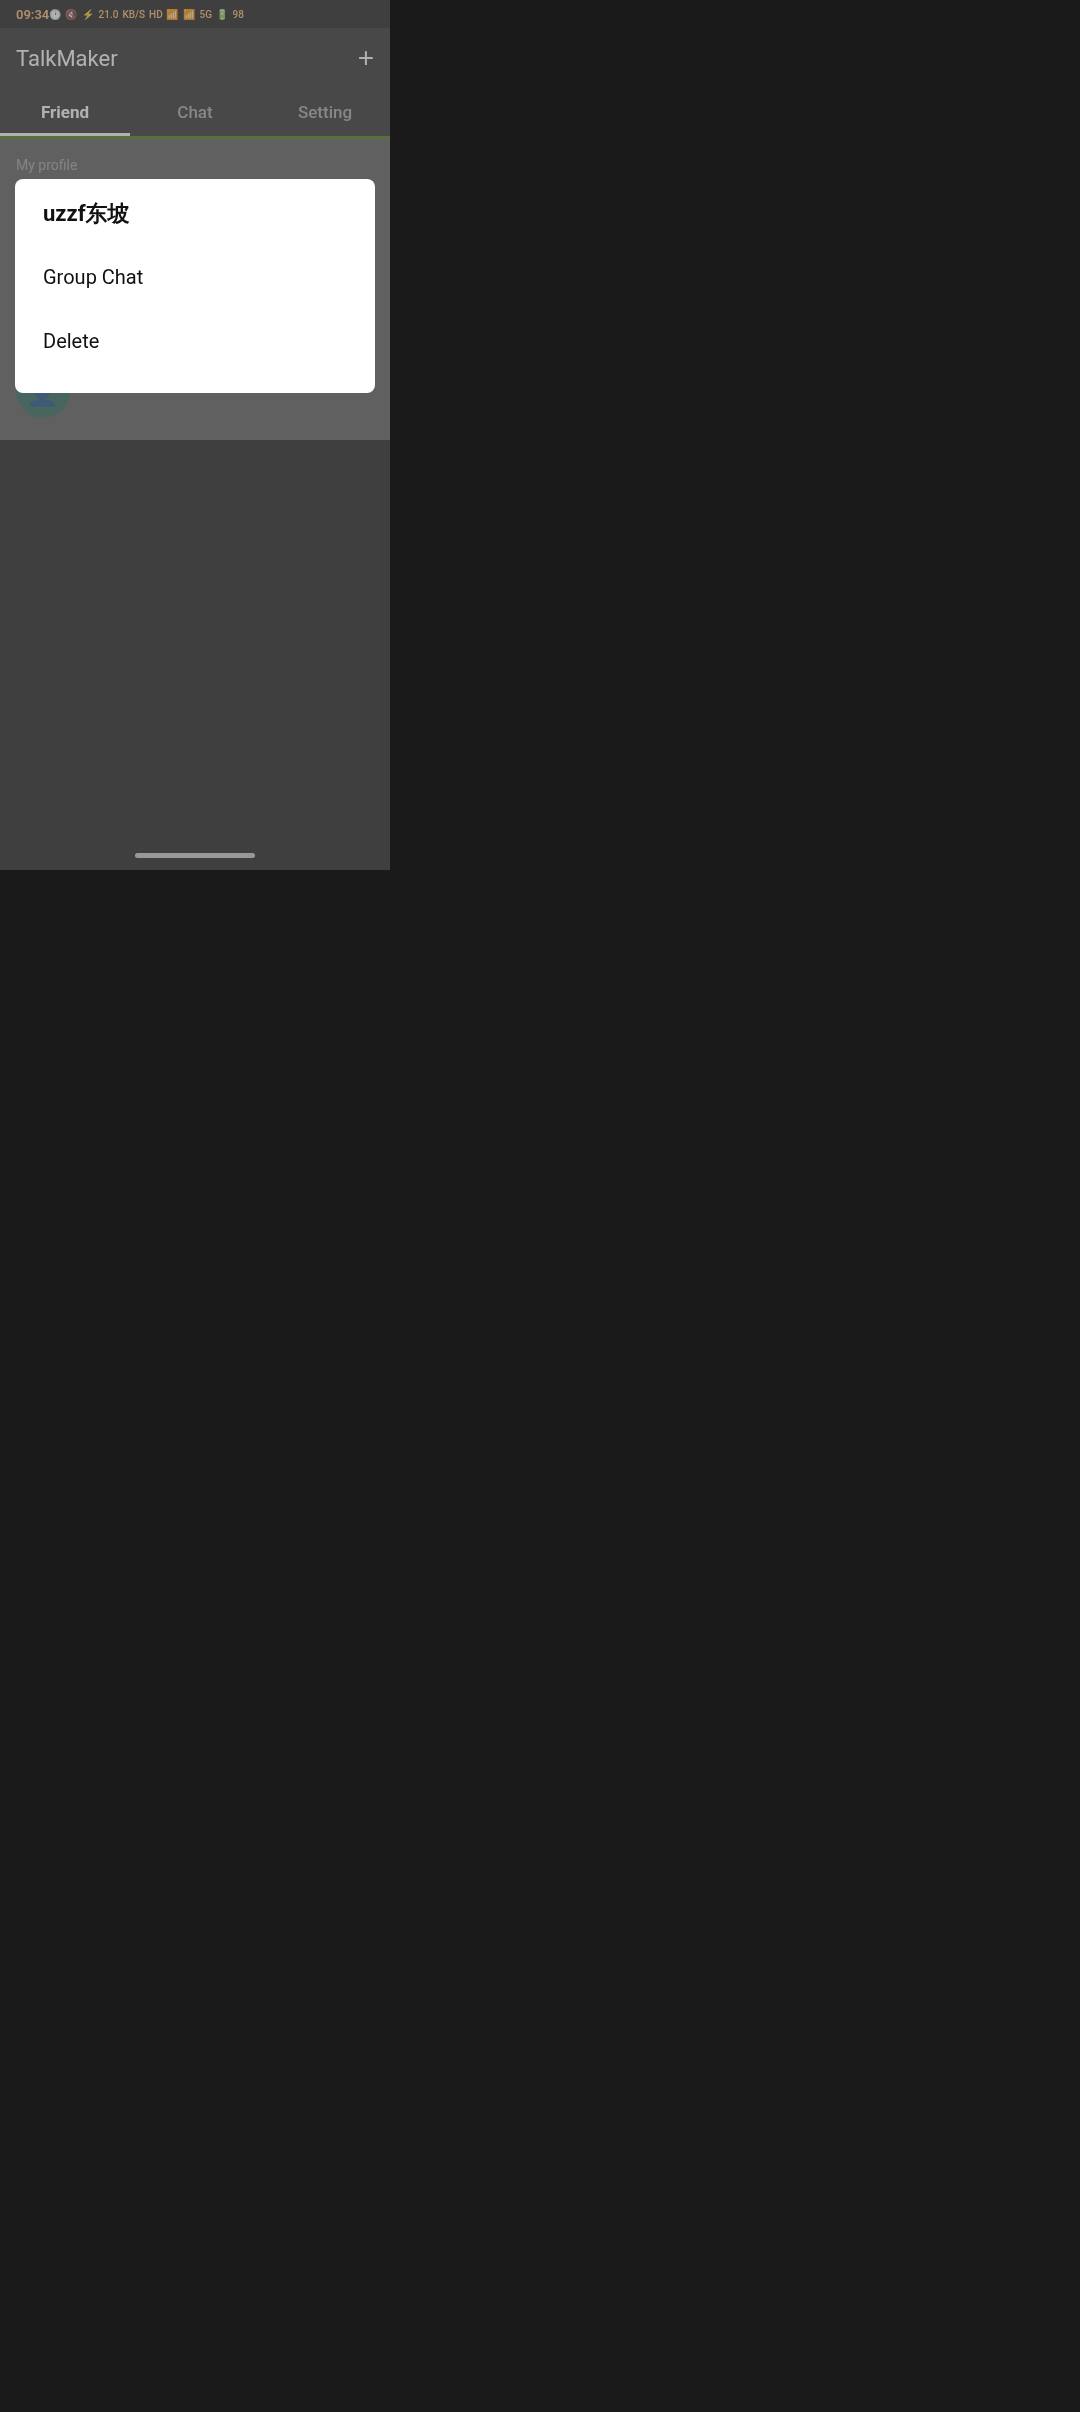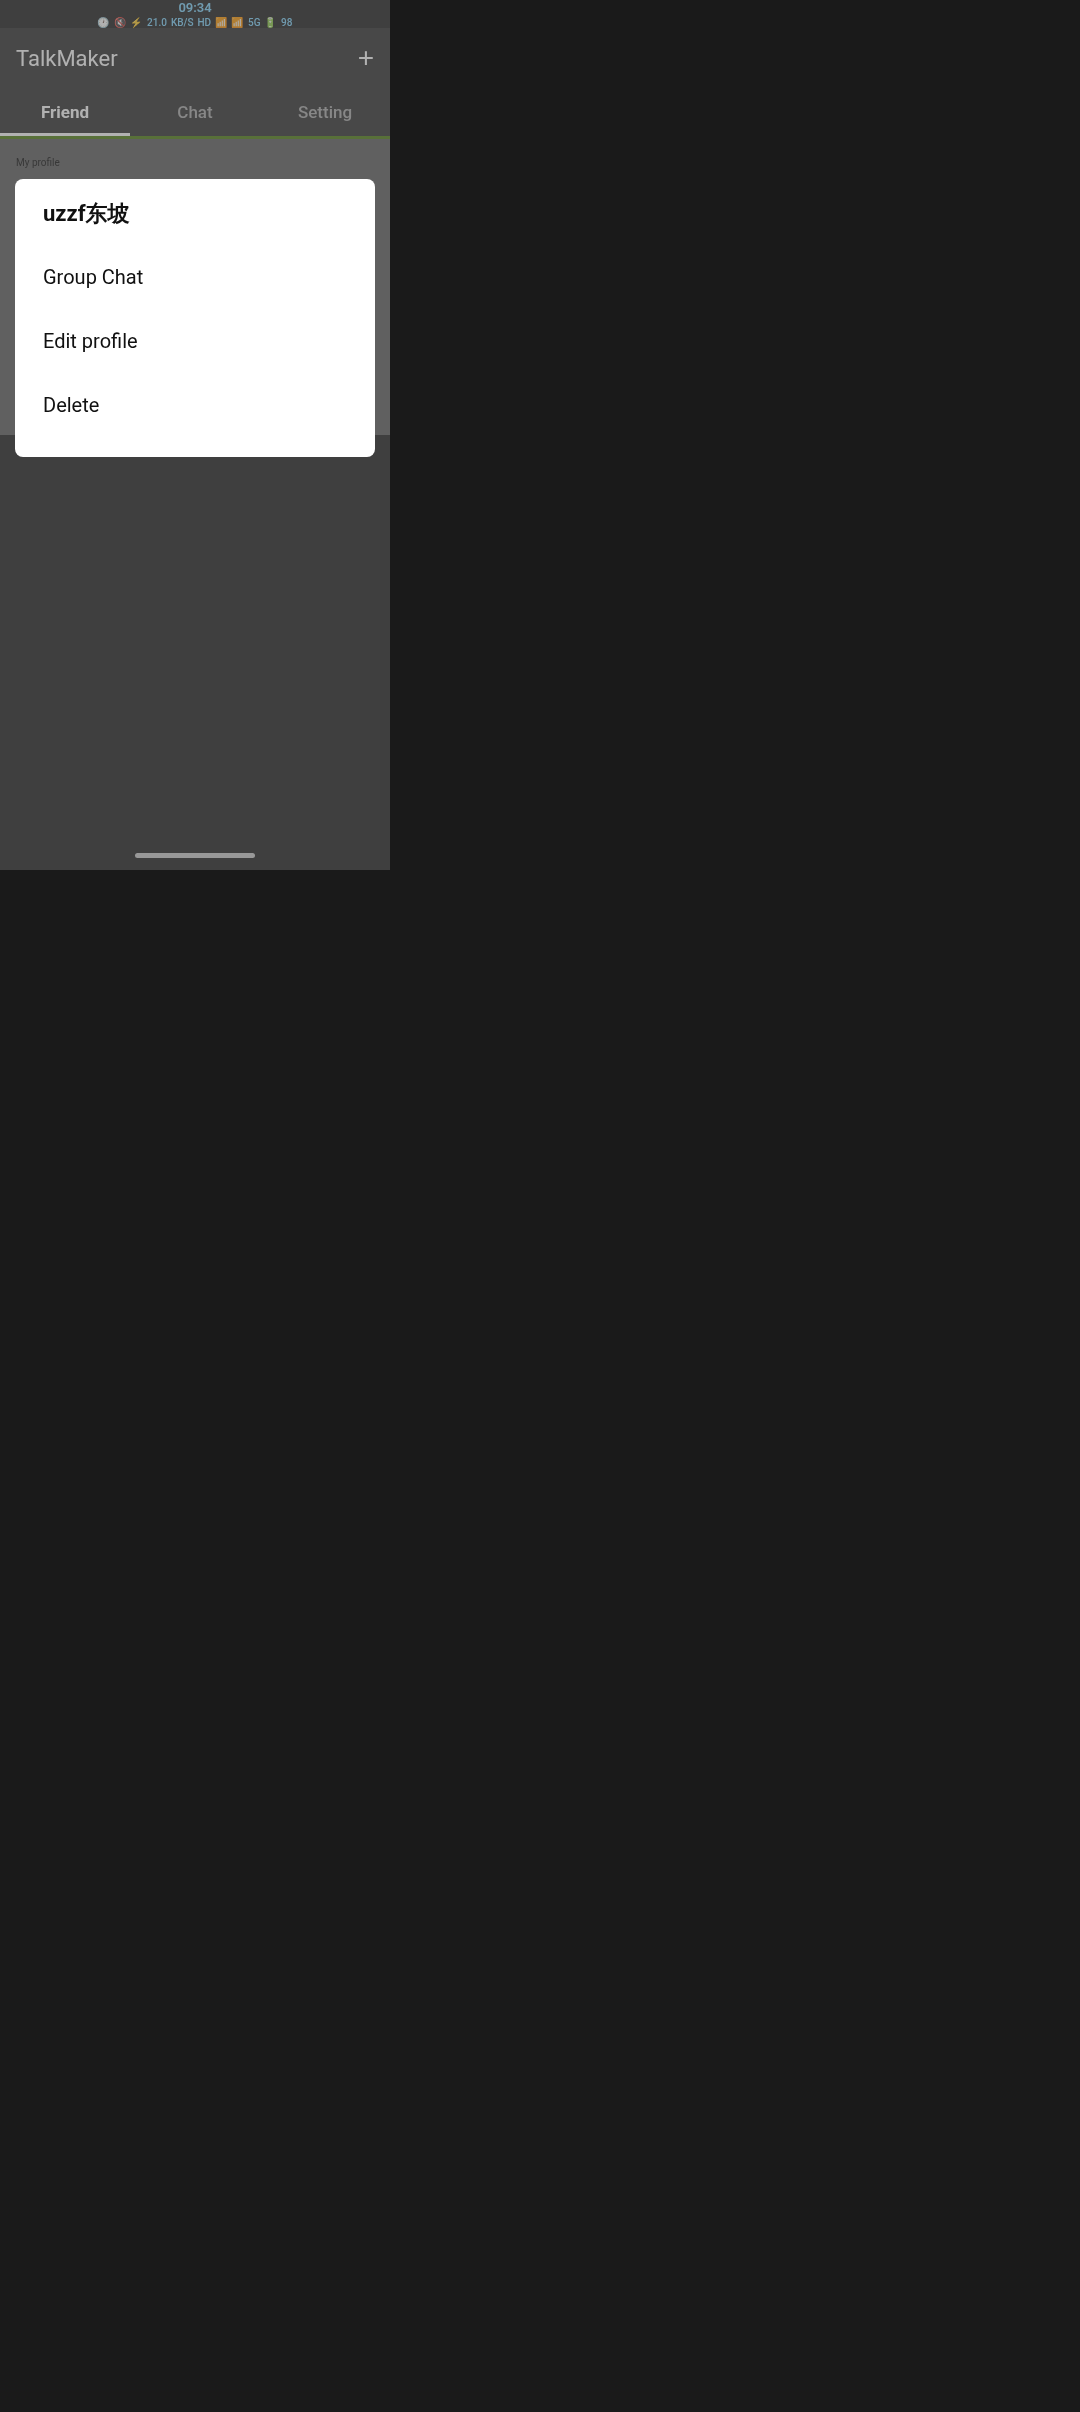--- a/index.html
+++ b/index.html
@@ -17,26 +17,25 @@
       position: relative;
       overflow: hidden;
     }
 
     
     .status-bar {
       background: #1a1a1a;
       height: 28px;
       display: flex;
       align-items: center;
-      justify-content: space-between;
+      justify-content: flex-start;
       padding: 0 16px;
-      color: #7dd3fc;
+      color: #fdba74;
       font-size: 12px;
       font-weight: 500;
-      flex-direction: column;
     }
 
     .status-left {
       font-size: 13px;
       font-weight: 600;
     }
 
     .status-right {
       display: flex;
       align-items: center;
@@ -104,22 +103,22 @@
     }
 
     
     .bg-content {
       background: #888;
       opacity: 0.6;
       padding: 12px 0;
     }
 
     .section-label {
-      color: #000000;
-      font-size: 10px;
+      color: #ffffff;
+      font-size: 14px;
       padding: 6px 16px;
     }
 
     .profile-row {
       display: flex;
       align-items: center;
       padding: 10px 16px;
       gap: 14px;
     }
 
@@ -288,17 +287,16 @@
     </div>
   </div>
 </div>
 
 <div class="overlay"></div>
 
 <div class="context-menu">
   <div class="context-menu-title">uzzf东坡</div>
 
   <div class="context-menu-item">Group Chat</div>
-  <div class="context-menu-item">Edit profile</div>
   <div class="context-menu-item">Delete</div>
 </div>
 
 <div class="home-indicator"></div>
 
 </body></html>

